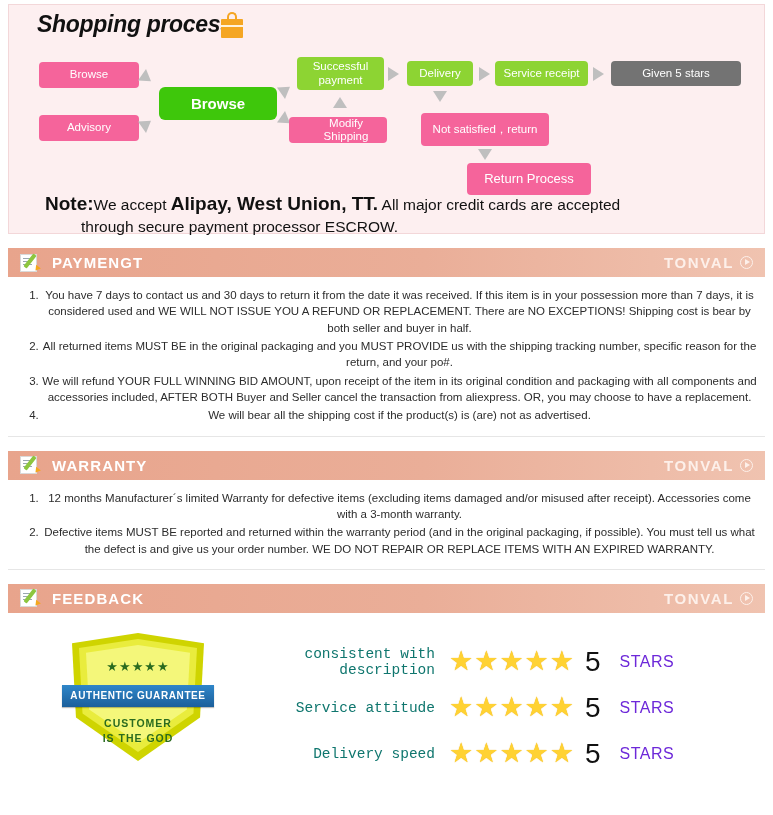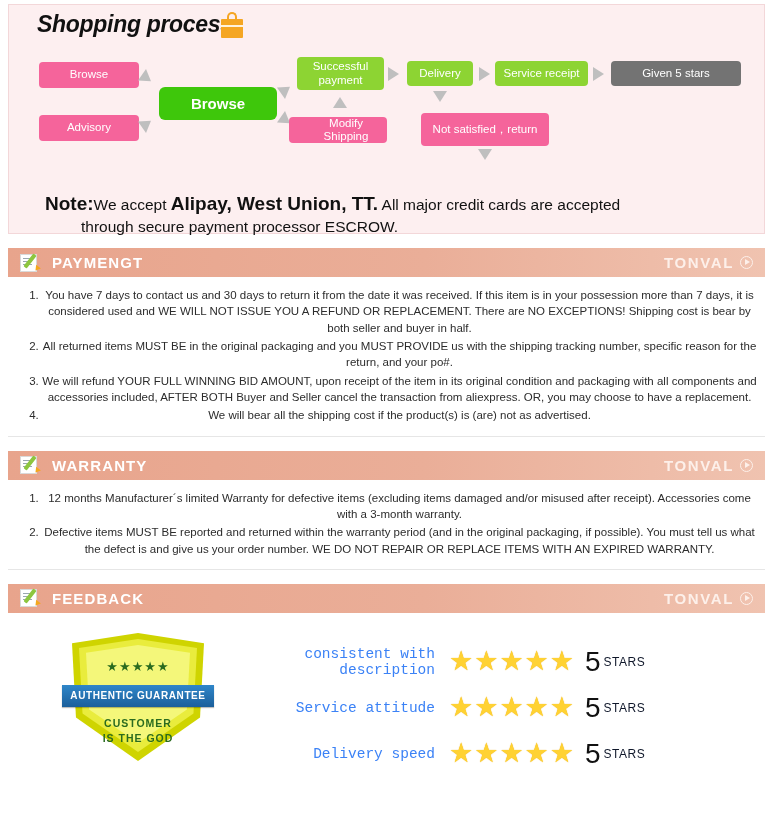--- a/index.html
+++ b/index.html
@@ -293,38 +293,38 @@
     display: flex;
     align-items: center;
     height: 46px;
   }
   .fb-label {
     width: 225px;
     text-align: right;
     padding-right: 14px;
     font-family: "Liberation Mono", monospace;
     font-size: 14.5px;
-    color: #3b82f6;
+    color: #0f766e;
   }
   .fb-stars {
     color: #ffd233;
     font-size: 27px;
     letter-spacing: 1px;
     line-height: 1;
     text-shadow: 0 0 1px #e8a400;
   }
   .fb-num {
     font-size: 28px;
     margin-left: 10px;
     color: #111;
   }
   .fb-unit {
-    font-size: 12px;
-    margin-left: 3px;
-    color: #0f172a;
+    font-size: 16px;
+    margin-left: 19px;
+    color: #6d28d9;
     letter-spacing: .5px;
   }
 </style>
 </head>
 <body>
 
 <div class="process-panel">
   <div class="process-title">Shopping process</div>
   <div class="bag-icon">
     <div class="body"></div>
@@ -350,20 +350,21 @@
   <div class="arrow arr-right" style="left:379px; top:62px;"></div>
 
   <div class="fbox lgreen" style="left:398px; top:56px; width:66px; height:25px;">Delivery</div>
 
   <div class="arrow arr-right" style="left:470px; top:62px;"></div>
   <div class="arrow arr-down" style="left:424px; top:86px;"></div>
 
   <div class="fbox pink" style="left:412px; top:108px; width:128px; height:33px;">Not satisfied，return</div>
   <div class="arrow arr-down" style="left:469px; top:144px;"></div>
 
+  <div class="fbox pink return-box" style="left:458px; top:158px; width:124px; height:32px;">Return Process</div>
 
   <div class="fbox lgreen" style="left:486px; top:56px; width:93px; height:25px;">Service receipt</div>
 
   <div class="arrow arr-right" style="left:584px; top:62px;"></div>
 
   <div class="fbox lgreen2" style="left:602px; top:56px; width:130px; height:25px;">Given 5 stars</div>
 
   <div class="note">
     <span class="big">Note:</span><span>We accept </span><span class="big">Alipay, West Union, TT.</span><span> All major credit cards are accepted</span>
     <span class="l2">through secure payment processor ESCROW.</span>

